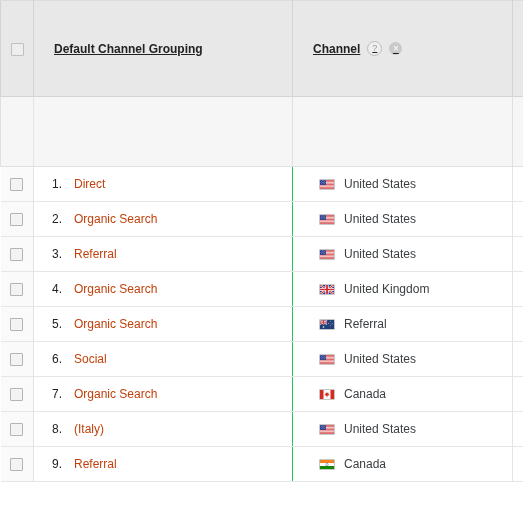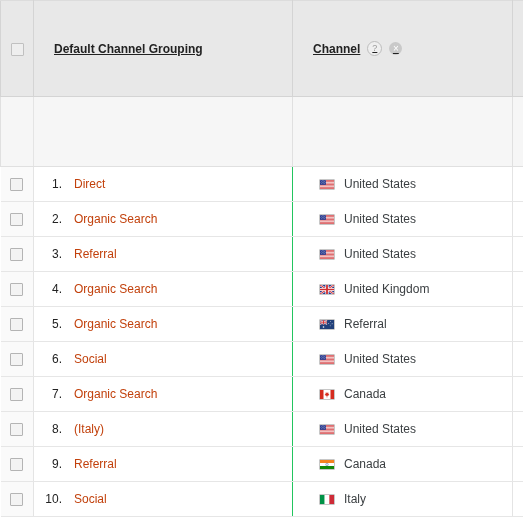--- a/index.html
+++ b/index.html
@@ -574,37 +574,15 @@
         <rect width="26" height="6" y="12" fill="#138808"></rect>
         <circle cx="13" cy="9" r="2.5" fill="none" stroke="#1b3a8f" stroke-width="0.7"></circle>
         <circle cx="13" cy="9" r="0.6" fill="#1b3a8f"></circle>
       </svg>
               </span>
               <span class="country-name">Canada</span>
             </div>
           </td>
           <td class="td-extra"></td>
         </tr>
-        <tr class="data-row">
-          <td class="td-check"><span class="cbox"></span></td>
-          <td class="td-dim1">
-            <div class="cell-inner">
-              <span class="rank">10.</span>
-              <a class="dim-link">Social</a>
-            </div>
-          </td>
-          <td class="td-dim2">
-            <div class="cell-inner">
-              <span class="flag">
-                <svg viewBox="0 0 26 18" preserveAspectRatio="none" xmlns="http://www.w3.org/2000/svg">
-        <rect x="0" width="8.667" height="18" fill="#009246"></rect>
-        <rect x="8.667" width="8.667" height="18" fill="#ffffff"></rect>
-        <rect x="17.334" width="8.666" height="18" fill="#ce2b37"></rect>
-      </svg>
-              </span>
-              <span class="country-name">Italy</span>
-            </div>
-          </td>
-          <td class="td-extra"></td>
-        </tr>
       </tbody>
   </table>
 </div>
 
 </body></html>

